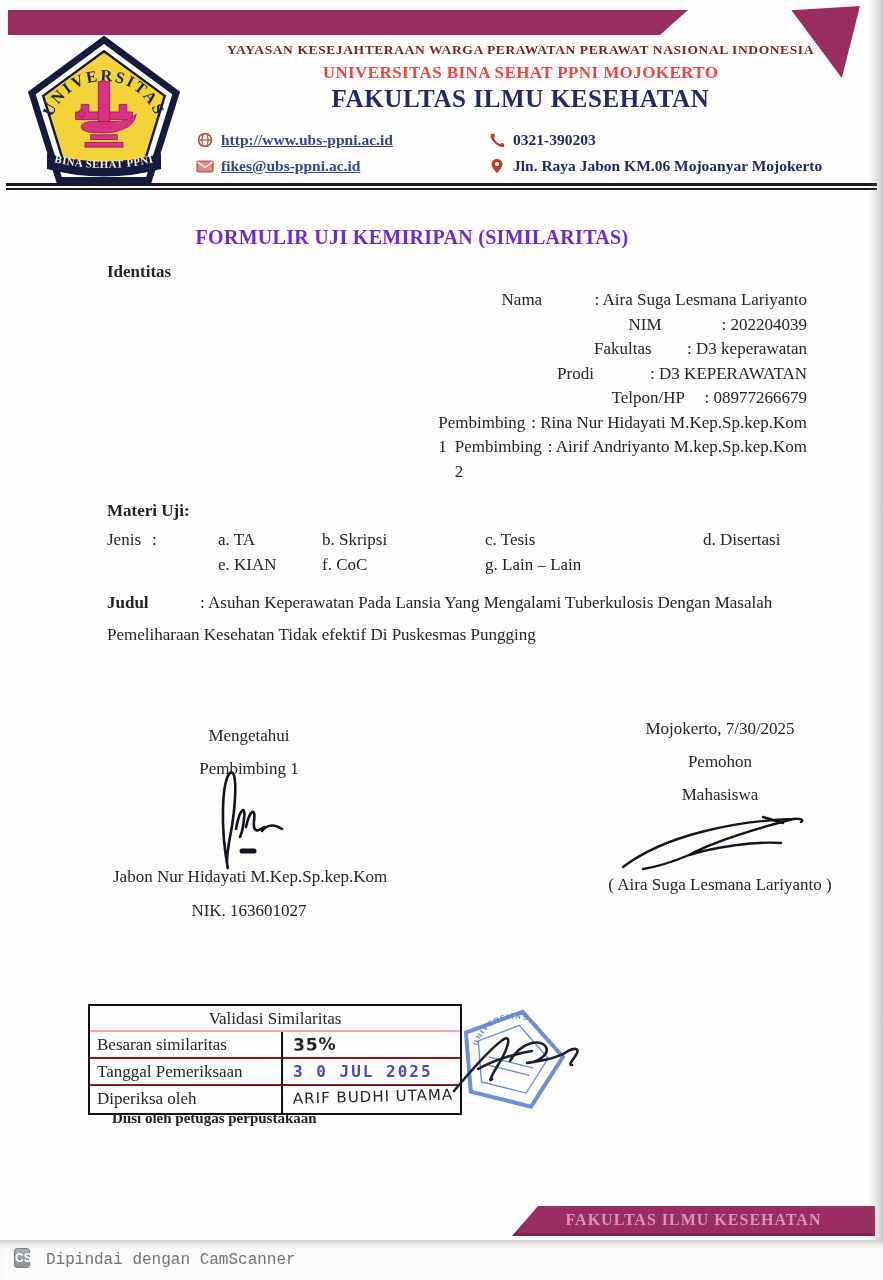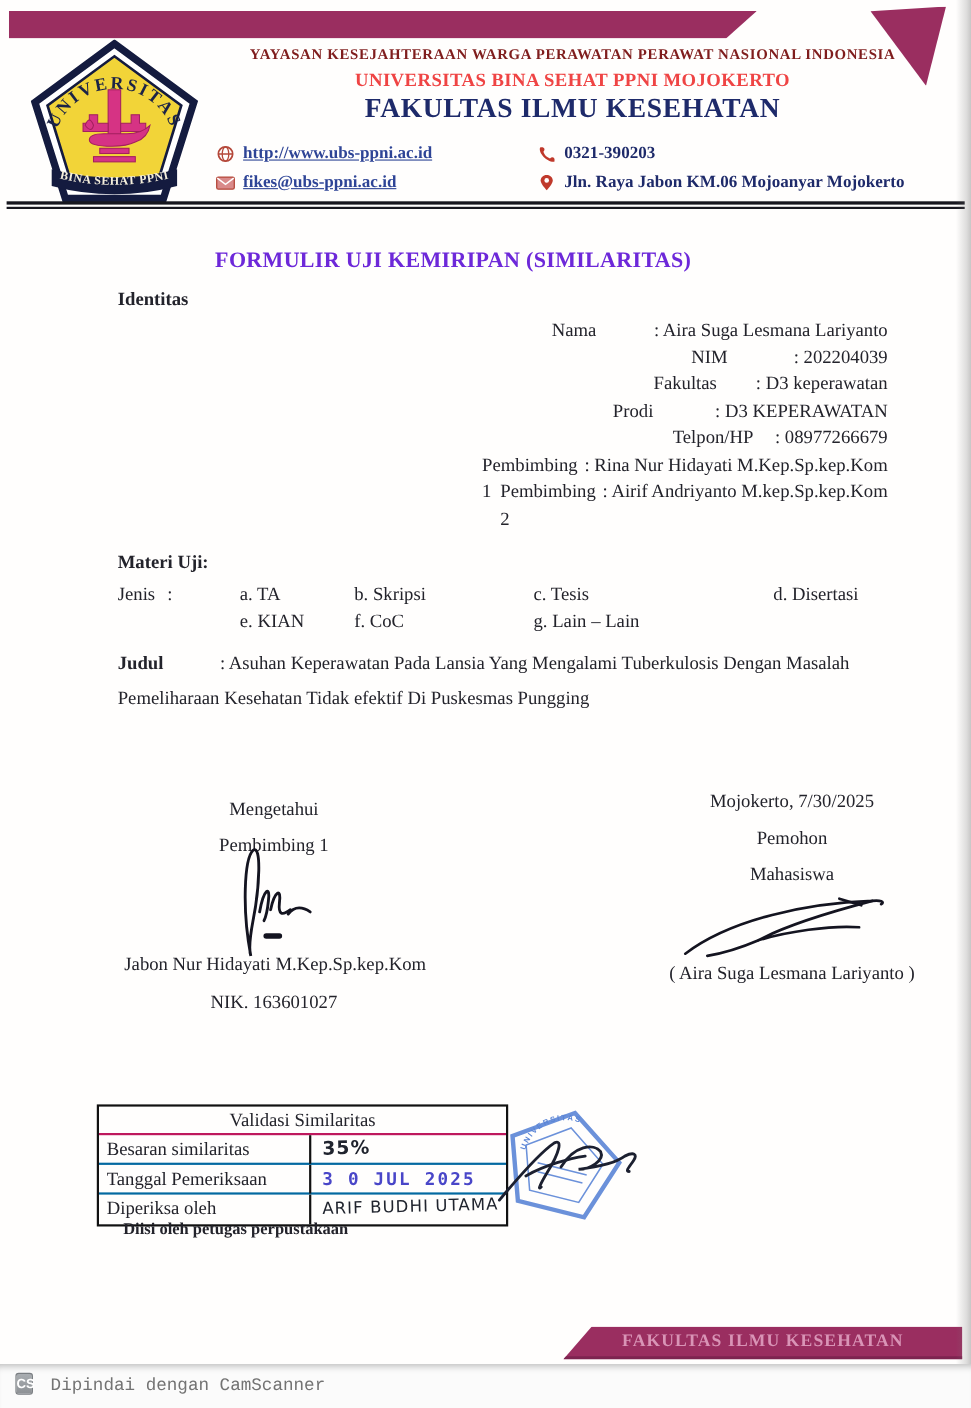--- a/index.html
+++ b/index.html
@@ -77,22 +77,22 @@
   .sig-line { height:20px; line-height:20px; }
   .gap14 { height:13px; } .gap13 { height:13px; }
   .sig-svg-left  { display:block; margin:-12px auto -4px; }
   .sig-svg-right { display:block; margin:6px auto 2px; }
   .sig-name { height:20px; line-height:20px; white-space:nowrap; }
   .sig-nik  { height:20px; line-height:20px; margin-top:14px; }
 
   
   .validation { position:absolute; left:88px; top:1004px; width:374px;
                 border:2px solid #111; font-size:17px; background:rgba(255,255,255,.0); }
-  .val-title { text-align:center; height:26px; line-height:26px; border-bottom:2px solid #be185d; }
-  .val-row { display:grid; grid-template-columns:193px 1fr; border-bottom:2px solid #0369a1; height:27px; }
+  .val-title { text-align:center; height:26px; line-height:26px; border-bottom:2px solid #fca5a5; }
+  .val-row { display:grid; grid-template-columns:193px 1fr; border-bottom:2px solid #7f1d1d; height:27px; }
   .val-row:last-child { border-bottom:none; }
   .val-label { padding-left:7px; line-height:26px; border-right:2px solid #111; }
   .val-value { padding-left:10px; line-height:26px; }
   .hand { font-family:"DejaVu Sans", sans-serif; font-size:15px; color:#20242e;
           transform:rotate(-1.5deg); transform-origin:left center; letter-spacing:1px; }
   .hand-pct { font-size:17px; font-weight:bold; }
   .datestamp { font-family:"DejaVu Sans Mono", monospace; font-weight:bold; font-size:16px;
                color:#4946c8; letter-spacing:2px; }
   .val-note { position:absolute; left:112px; top:1110px; font-size:15px; font-weight:600; }
 

